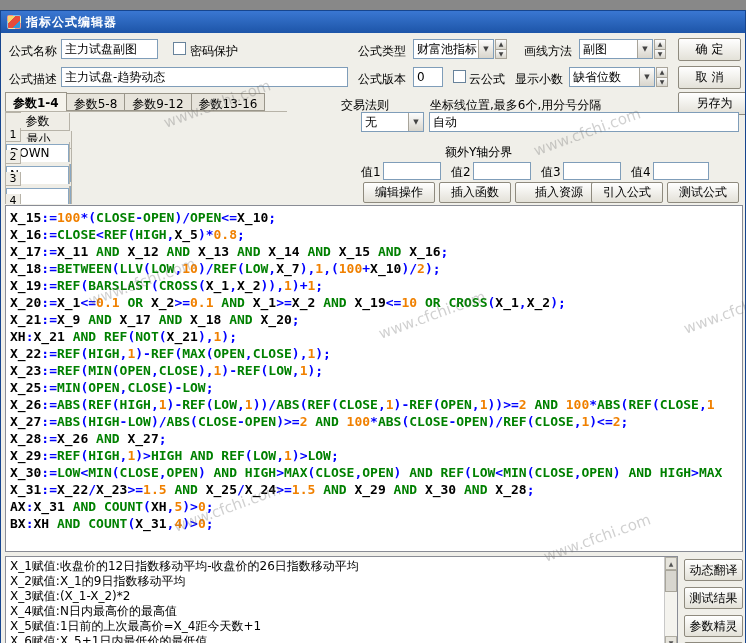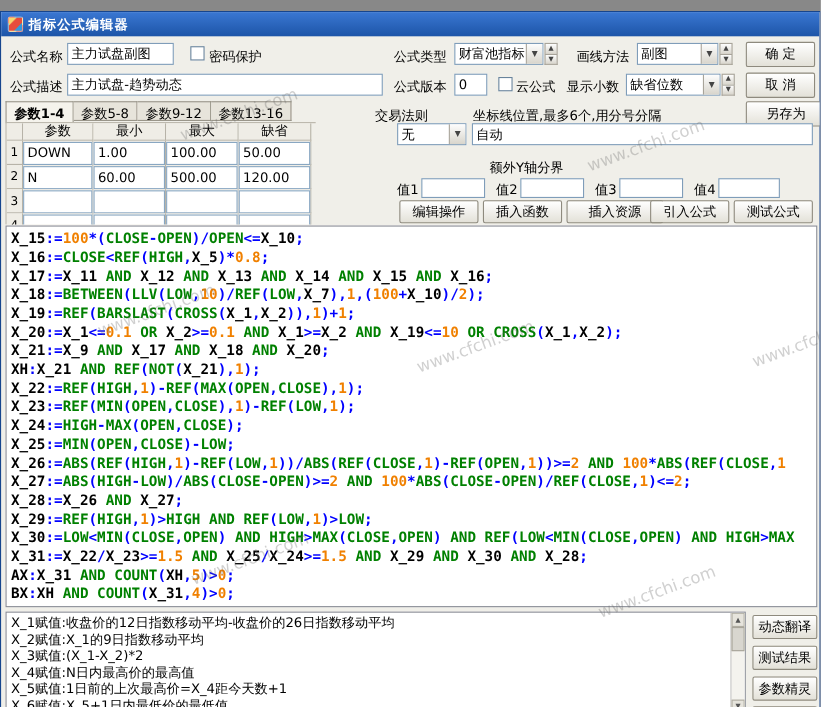--- a/index.html
+++ b/index.html
@@ -12,26 +12,26 @@
   .lbl{position:absolute;font-size:12px;color:#000;white-space:nowrap;line-height:14px;}
   .txt{position:absolute;height:20px;border:1px solid #7f9db9;background:#fff;font-size:12px;padding:0 3px;font-family:inherit;color:#000;}
   .btn{position:absolute;background:linear-gradient(#ffffff,#e3e1d8);border:1px solid #8e8a7e;border-radius:2px;font-size:12px;color:#000;text-align:center;cursor:default;font-family:inherit;}
   .checkbox{position:absolute;width:13px;height:13px;background:#fff;border:1px solid #68839b;}
   .combo{position:absolute;height:20px;background:#fff;border:1px solid #7f9db9;display:flex;align-items:center;}
   .combo-text{flex:1;font-size:12px;padding:0 3px;white-space:nowrap;overflow:hidden;}
   .combo-btn{width:15px;height:100%;background:linear-gradient(#fdfdfd,#d8d5cc);border-left:1px solid #a8a49a;font-size:7px;color:#444;display:flex;align-items:center;justify-content:center;}
   .spinner{position:absolute;width:12px;height:20px;display:flex;flex-direction:column;}
   .spinner span{flex:1;background:linear-gradient(#fdfdfd,#d8d5cc);border:1px solid #a8a49a;font-size:6px;color:#444;display:flex;align-items:center;justify-content:center;line-height:1;}
   .spinner span:last-child{border-top:none;}
-  .tabs{position:absolute;left:4px;top:81px;height:19px;display:flex;align-items:flex-start;}
+  .tabs{position:absolute;left:4px;top:81px;height:19px;display:flex;align-items:flex-end;}
   .tab{font-size:12px;padding:2px 7px 3px 7px;background:#e7e4db;border:1px solid #9a968a;height:18px;white-space:nowrap;}
   .tab + .tab{border-left:none;}
   .tab.sel{background:#f5f3ec;height:19px;border-bottom:none;font-weight:bold;}
   .param-table{position:absolute;left:4px;top:100px;width:282px;height:93px;overflow:hidden;border-top:1px solid #b7b3a8;border-left:1px solid #b7b3a8;}
-  .trow{display:flex;height:22px;}
+  .trow{display:flex;height:22px;flex-direction:column;}
   .trow.thead{height:16px;}
   .ncell,.hcell{background:#efede6;border-right:1px solid #b7b3a8;border-bottom:1px solid #b7b3a8;font-size:11px;display:flex;align-items:center;justify-content:center;}
   .ncell{width:15px;flex:0 0 auto;}
   .hcell{font-size:12px;}
   .hcell.c1{width:64px}.hcell.c2,.hcell.c3,.hcell.c4{width:66px}
   .tcell{border-right:1px solid #b7b3a8;border-bottom:1px solid #b7b3a8;background:#efede6;padding:0;}
   .tcell.c1{width:64px}.tcell.c2,.tcell.c3,.tcell.c4{width:66px}
   .cellinput{width:100%;height:100%;border:1px solid #89a7c2;background:#fff;font-size:12px;padding:0 3px;font-family:inherit;}
   .code-editor{position:absolute;left:4px;top:194px;width:738px;height:347px;background:#fff;border:1px solid #898c95;overflow:hidden;padding:3px 4px;font-family:"DejaVu Sans Mono","Liberation Mono",monospace;font-size:13px;font-weight:bold;}
   .code-line{white-space:pre;line-height:17px;height:17px;overflow:hidden;}
@@ -174,21 +174,20 @@
       <div class="code-line"><span class="tk-id">X_15</span><span class="tk-op">:=</span><span class="tk-num">100</span><span class="tk-op">*(</span><span class="tk-kw">CLOSE</span><span class="tk-op">-</span><span class="tk-kw">OPEN</span><span class="tk-op">)/</span><span class="tk-kw">OPEN</span><span class="tk-op">&lt;=</span><span class="tk-id">X_10</span><span class="tk-op">;</span></div>
       <div class="code-line"><span class="tk-id">X_16</span><span class="tk-op">:=</span><span class="tk-kw">CLOSE</span><span class="tk-op">&lt;</span><span class="tk-kw">REF</span><span class="tk-op">(</span><span class="tk-kw">HIGH</span><span class="tk-op">,</span><span class="tk-id">X_5</span><span class="tk-op">)*</span><span class="tk-num">0.8</span><span class="tk-op">;</span></div>
       <div class="code-line"><span class="tk-id">X_17</span><span class="tk-op">:=</span><span class="tk-id">X_11</span><span class="tk-ws"> </span><span class="tk-kw">AND</span><span class="tk-ws"> </span><span class="tk-id">X_12</span><span class="tk-ws"> </span><span class="tk-kw">AND</span><span class="tk-ws"> </span><span class="tk-id">X_13</span><span class="tk-ws"> </span><span class="tk-kw">AND</span><span class="tk-ws"> </span><span class="tk-id">X_14</span><span class="tk-ws"> </span><span class="tk-kw">AND</span><span class="tk-ws"> </span><span class="tk-id">X_15</span><span class="tk-ws"> </span><span class="tk-kw">AND</span><span class="tk-ws"> </span><span class="tk-id">X_16</span><span class="tk-op">;</span></div>
       <div class="code-line"><span class="tk-id">X_18</span><span class="tk-op">:=</span><span class="tk-kw">BETWEEN</span><span class="tk-op">(</span><span class="tk-kw">LLV</span><span class="tk-op">(</span><span class="tk-kw">LOW</span><span class="tk-op">,</span><span class="tk-num">10</span><span class="tk-op">)/</span><span class="tk-kw">REF</span><span class="tk-op">(</span><span class="tk-kw">LOW</span><span class="tk-op">,</span><span class="tk-id">X_7</span><span class="tk-op">),</span><span class="tk-num">1</span><span class="tk-op">,(</span><span class="tk-num">100</span><span class="tk-op">+</span><span class="tk-id">X_10</span><span class="tk-op">)/</span><span class="tk-num">2</span><span class="tk-op">);</span></div>
       <div class="code-line"><span class="tk-id">X_19</span><span class="tk-op">:=</span><span class="tk-kw">REF</span><span class="tk-op">(</span><span class="tk-kw">BARSLAST</span><span class="tk-op">(</span><span class="tk-kw">CROSS</span><span class="tk-op">(</span><span class="tk-id">X_1</span><span class="tk-op">,</span><span class="tk-id">X_2</span><span class="tk-op">)),</span><span class="tk-num">1</span><span class="tk-op">)+</span><span class="tk-num">1</span><span class="tk-op">;</span></div>
       <div class="code-line"><span class="tk-id">X_20</span><span class="tk-op">:=</span><span class="tk-id">X_1</span><span class="tk-op">&lt;=</span><span class="tk-num">0.1</span><span class="tk-ws"> </span><span class="tk-kw">OR</span><span class="tk-ws"> </span><span class="tk-id">X_2</span><span class="tk-op">&gt;=</span><span class="tk-num">0.1</span><span class="tk-ws"> </span><span class="tk-kw">AND</span><span class="tk-ws"> </span><span class="tk-id">X_1</span><span class="tk-op">&gt;=</span><span class="tk-id">X_2</span><span class="tk-ws"> </span><span class="tk-kw">AND</span><span class="tk-ws"> </span><span class="tk-id">X_19</span><span class="tk-op">&lt;=</span><span class="tk-num">10</span><span class="tk-ws"> </span><span class="tk-kw">OR</span><span class="tk-ws"> </span><span class="tk-kw">CROSS</span><span class="tk-op">(</span><span class="tk-id">X_1</span><span class="tk-op">,</span><span class="tk-id">X_2</span><span class="tk-op">);</span></div>
       <div class="code-line"><span class="tk-id">X_21</span><span class="tk-op">:=</span><span class="tk-id">X_9</span><span class="tk-ws"> </span><span class="tk-kw">AND</span><span class="tk-ws"> </span><span class="tk-id">X_17</span><span class="tk-ws"> </span><span class="tk-kw">AND</span><span class="tk-ws"> </span><span class="tk-id">X_18</span><span class="tk-ws"> </span><span class="tk-kw">AND</span><span class="tk-ws"> </span><span class="tk-id">X_20</span><span class="tk-op">;</span></div>
       <div class="code-line"><span class="tk-id">XH</span><span class="tk-op">:</span><span class="tk-id">X_21</span><span class="tk-ws"> </span><span class="tk-kw">AND</span><span class="tk-ws"> </span><span class="tk-kw">REF</span><span class="tk-op">(</span><span class="tk-kw">NOT</span><span class="tk-op">(</span><span class="tk-id">X_21</span><span class="tk-op">),</span><span class="tk-num">1</span><span class="tk-op">);</span></div>
       <div class="code-line"><span class="tk-id">X_22</span><span class="tk-op">:=</span><span class="tk-kw">REF</span><span class="tk-op">(</span><span class="tk-kw">HIGH</span><span class="tk-op">,</span><span class="tk-num">1</span><span class="tk-op">)-</span><span class="tk-kw">REF</span><span class="tk-op">(</span><span class="tk-kw">MAX</span><span class="tk-op">(</span><span class="tk-kw">OPEN</span><span class="tk-op">,</span><span class="tk-kw">CLOSE</span><span class="tk-op">),</span><span class="tk-num">1</span><span class="tk-op">);</span></div>
       <div class="code-line"><span class="tk-id">X_23</span><span class="tk-op">:=</span><span class="tk-kw">REF</span><span class="tk-op">(</span><span class="tk-kw">MIN</span><span class="tk-op">(</span><span class="tk-kw">OPEN</span><span class="tk-op">,</span><span class="tk-kw">CLOSE</span><span class="tk-op">),</span><span class="tk-num">1</span><span class="tk-op">)-</span><span class="tk-kw">REF</span><span class="tk-op">(</span><span class="tk-kw">LOW</span><span class="tk-op">,</span><span class="tk-num">1</span><span class="tk-op">);</span></div>
-      <div class="code-line"><span class="tk-id">X_24</span><span class="tk-op">:=</span><span class="tk-kw">HIGH</span><span class="tk-op">-</span><span class="tk-kw">MAX</span><span class="tk-op">(</span><span class="tk-kw">OPEN</span><span class="tk-op">,</span><span class="tk-kw">CLOSE</span><span class="tk-op">);</span></div>
       <div class="code-line"><span class="tk-id">X_25</span><span class="tk-op">:=</span><span class="tk-kw">MIN</span><span class="tk-op">(</span><span class="tk-kw">OPEN</span><span class="tk-op">,</span><span class="tk-kw">CLOSE</span><span class="tk-op">)-</span><span class="tk-kw">LOW</span><span class="tk-op">;</span></div>
       <div class="code-line"><span class="tk-id">X_26</span><span class="tk-op">:=</span><span class="tk-kw">ABS</span><span class="tk-op">(</span><span class="tk-kw">REF</span><span class="tk-op">(</span><span class="tk-kw">HIGH</span><span class="tk-op">,</span><span class="tk-num">1</span><span class="tk-op">)-</span><span class="tk-kw">REF</span><span class="tk-op">(</span><span class="tk-kw">LOW</span><span class="tk-op">,</span><span class="tk-num">1</span><span class="tk-op">))/</span><span class="tk-kw">ABS</span><span class="tk-op">(</span><span class="tk-kw">REF</span><span class="tk-op">(</span><span class="tk-kw">CLOSE</span><span class="tk-op">,</span><span class="tk-num">1</span><span class="tk-op">)-</span><span class="tk-kw">REF</span><span class="tk-op">(</span><span class="tk-kw">OPEN</span><span class="tk-op">,</span><span class="tk-num">1</span><span class="tk-op">))&gt;=</span><span class="tk-num">2</span><span class="tk-ws"> </span><span class="tk-kw">AND</span><span class="tk-ws"> </span><span class="tk-num">100</span><span class="tk-op">*</span><span class="tk-kw">ABS</span><span class="tk-op">(</span><span class="tk-kw">REF</span><span class="tk-op">(</span><span class="tk-kw">CLOSE</span><span class="tk-op">,</span><span class="tk-num">1</span></div>
       <div class="code-line"><span class="tk-id">X_27</span><span class="tk-op">:=</span><span class="tk-kw">ABS</span><span class="tk-op">(</span><span class="tk-kw">HIGH</span><span class="tk-op">-</span><span class="tk-kw">LOW</span><span class="tk-op">)/</span><span class="tk-kw">ABS</span><span class="tk-op">(</span><span class="tk-kw">CLOSE</span><span class="tk-op">-</span><span class="tk-kw">OPEN</span><span class="tk-op">)&gt;=</span><span class="tk-num">2</span><span class="tk-ws"> </span><span class="tk-kw">AND</span><span class="tk-ws"> </span><span class="tk-num">100</span><span class="tk-op">*</span><span class="tk-kw">ABS</span><span class="tk-op">(</span><span class="tk-kw">CLOSE</span><span class="tk-op">-</span><span class="tk-kw">OPEN</span><span class="tk-op">)/</span><span class="tk-kw">REF</span><span class="tk-op">(</span><span class="tk-kw">CLOSE</span><span class="tk-op">,</span><span class="tk-num">1</span><span class="tk-op">)&lt;=</span><span class="tk-num">2</span><span class="tk-op">;</span></div>
       <div class="code-line"><span class="tk-id">X_28</span><span class="tk-op">:=</span><span class="tk-id">X_26</span><span class="tk-ws"> </span><span class="tk-kw">AND</span><span class="tk-ws"> </span><span class="tk-id">X_27</span><span class="tk-op">;</span></div>
       <div class="code-line"><span class="tk-id">X_29</span><span class="tk-op">:=</span><span class="tk-kw">REF</span><span class="tk-op">(</span><span class="tk-kw">HIGH</span><span class="tk-op">,</span><span class="tk-num">1</span><span class="tk-op">)&gt;</span><span class="tk-kw">HIGH</span><span class="tk-ws"> </span><span class="tk-kw">AND</span><span class="tk-ws"> </span><span class="tk-kw">REF</span><span class="tk-op">(</span><span class="tk-kw">LOW</span><span class="tk-op">,</span><span class="tk-num">1</span><span class="tk-op">)&gt;</span><span class="tk-kw">LOW</span><span class="tk-op">;</span></div>
       <div class="code-line"><span class="tk-id">X_30</span><span class="tk-op">:=</span><span class="tk-kw">LOW</span><span class="tk-op">&lt;</span><span class="tk-kw">MIN</span><span class="tk-op">(</span><span class="tk-kw">CLOSE</span><span class="tk-op">,</span><span class="tk-kw">OPEN</span><span class="tk-op">)</span><span class="tk-ws"> </span><span class="tk-kw">AND</span><span class="tk-ws"> </span><span class="tk-kw">HIGH</span><span class="tk-op">&gt;</span><span class="tk-kw">MAX</span><span class="tk-op">(</span><span class="tk-kw">CLOSE</span><span class="tk-op">,</span><span class="tk-kw">OPEN</span><span class="tk-op">)</span><span class="tk-ws"> </span><span class="tk-kw">AND</span><span class="tk-ws"> </span><span class="tk-kw">REF</span><span class="tk-op">(</span><span class="tk-kw">LOW</span><span class="tk-op">&lt;</span><span class="tk-kw">MIN</span><span class="tk-op">(</span><span class="tk-kw">CLOSE</span><span class="tk-op">,</span><span class="tk-kw">OPEN</span><span class="tk-op">)</span><span class="tk-ws"> </span><span class="tk-kw">AND</span><span class="tk-ws"> </span><span class="tk-kw">HIGH</span><span class="tk-op">&gt;</span><span class="tk-kw">MAX</span></div>
       <div class="code-line"><span class="tk-id">X_31</span><span class="tk-op">:=</span><span class="tk-id">X_22</span><span class="tk-op">/</span><span class="tk-id">X_23</span><span class="tk-op">&gt;=</span><span class="tk-num">1.5</span><span class="tk-ws"> </span><span class="tk-kw">AND</span><span class="tk-ws"> </span><span class="tk-id">X_25</span><span class="tk-op">/</span><span class="tk-id">X_24</span><span class="tk-op">&gt;=</span><span class="tk-num">1.5</span><span class="tk-ws"> </span><span class="tk-kw">AND</span><span class="tk-ws"> </span><span class="tk-id">X_29</span><span class="tk-ws"> </span><span class="tk-kw">AND</span><span class="tk-ws"> </span><span class="tk-id">X_30</span><span class="tk-ws"> </span><span class="tk-kw">AND</span><span class="tk-ws"> </span><span class="tk-id">X_28</span><span class="tk-op">;</span></div>
       <div class="code-line"><span class="tk-id">AX</span><span class="tk-op">:</span><span class="tk-id">X_31</span><span class="tk-ws"> </span><span class="tk-kw">AND</span><span class="tk-ws"> </span><span class="tk-kw">COUNT</span><span class="tk-op">(</span><span class="tk-id">XH</span><span class="tk-op">,</span><span class="tk-num">5</span><span class="tk-op">)&gt;</span><span class="tk-num">0</span><span class="tk-op">;</span></div>
       <div class="code-line"><span class="tk-id">BX</span><span class="tk-op">:</span><span class="tk-id">XH</span><span class="tk-ws"> </span><span class="tk-kw">AND</span><span class="tk-ws"> </span><span class="tk-kw">COUNT</span><span class="tk-op">(</span><span class="tk-id">X_31</span><span class="tk-op">,</span><span class="tk-num">4</span><span class="tk-op">)&gt;</span><span class="tk-num">0</span><span class="tk-op">;</span></div>
     </div>

